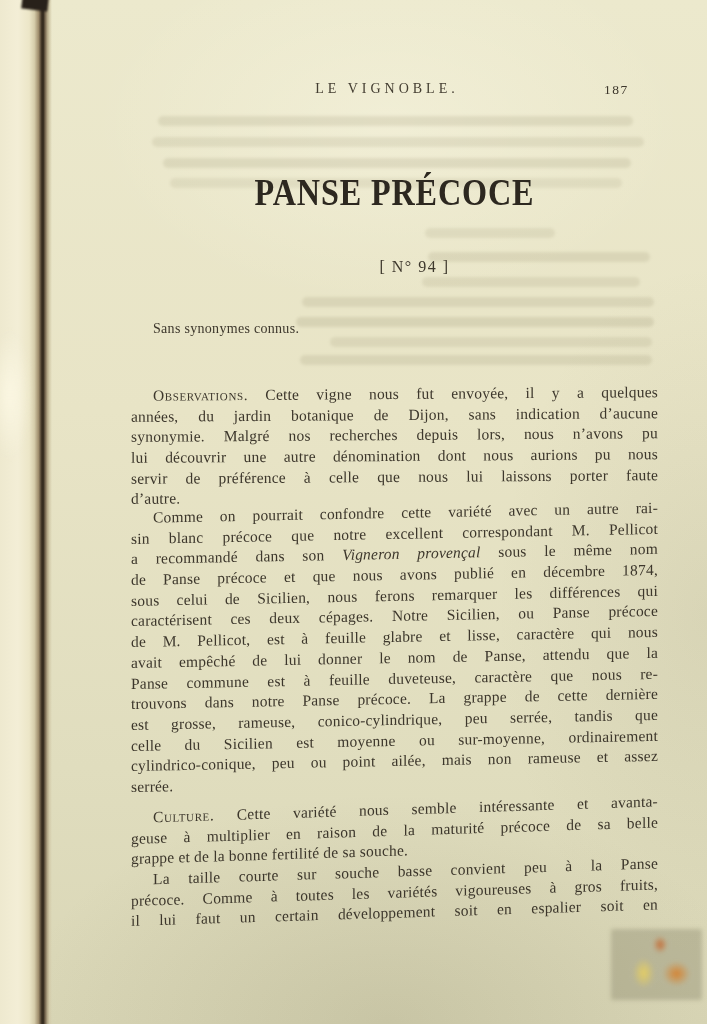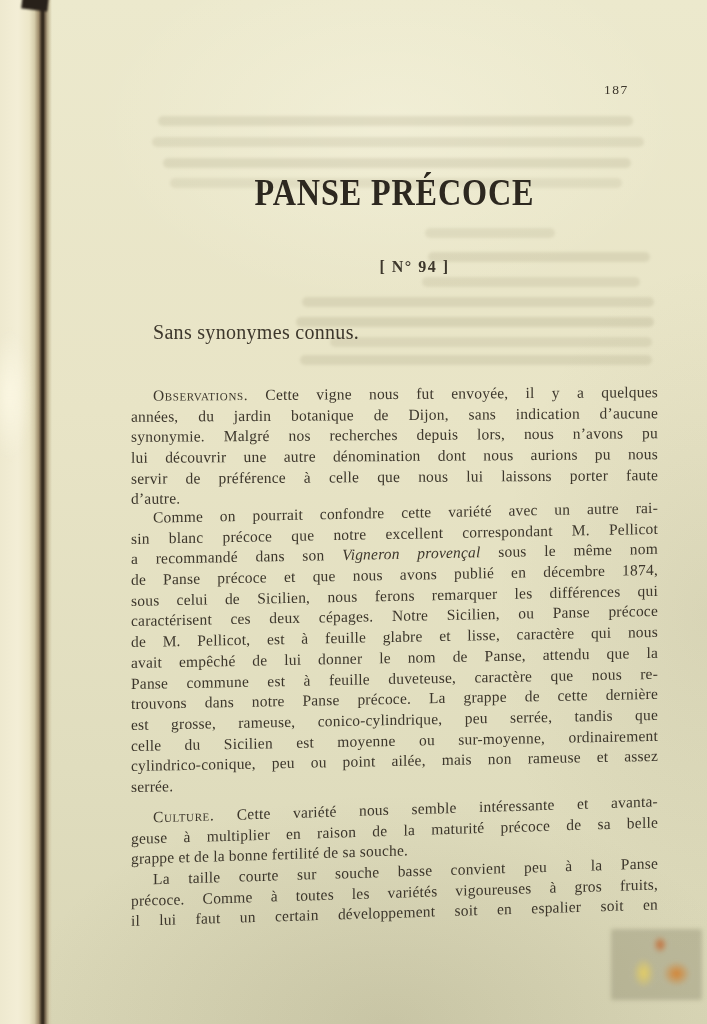--- a/index.html
+++ b/index.html
@@ -57,24 +57,24 @@
   .page-number{
     position:absolute;left:604px;top:82px;font-size:13.5px;letter-spacing:1.5px;color:#3d372c;
   }
   .entry-title{
     position:absolute;left:131px;top:171px;width:527px;text-align:center;
     font-size:37px;font-weight:bold;color:#2d2820;letter-spacing:1px;
     transform:scaleX(0.87);
   }
   .entry-number{
     position:absolute;left:151px;top:258px;width:527px;text-align:center;
-    font-size:16px;letter-spacing:1.5px;color:#3d372c;font-weight:bold;
+    font-size:16px;letter-spacing:1.5px;color:#3d372c;
   }
   .synonyms{
-    position:absolute;left:153px;top:321px;font-size:20px;color:#3d372c;letter-spacing:0.3px;
+    position:absolute;left:153px;top:321px;font-size:14px;color:#3d372c;letter-spacing:0.3px;
   }
   
   .ghost{
     position:absolute;height:10px;border-radius:5px;
     background:#8f8866;opacity:0.17;filter:blur(1.4px);
   }
   .bleed-image{
     position:absolute;left:611px;top:929px;width:91px;height:71px;border-radius:2px;
     background:
       radial-gradient(ellipse 15px 21px at 36% 62%, rgba(230,206,96,0.95), rgba(230,206,96,0) 72%),
@@ -91,20 +91,21 @@
 <body>
 
 <div class="screen">
 
   <div class="page-light"></div>
 
   <div class="book-edge"></div>
   <div class="edge-highlight"></div>
   <div class="edge-top-dark"></div>
 
+  <div class="running-title">LE VIGNOBLE.</div>
   <div class="page-number">187</div>
 
   <div class="ghost" style="left:158px;top:116px;width:475px;"></div>
   <div class="ghost" style="left:152px;top:137px;width:492px;opacity:0.15;"></div>
   <div class="ghost" style="left:163px;top:158px;width:468px;"></div>
   <div class="ghost" style="left:170px;top:178px;width:452px;opacity:0.13;"></div>
 
   <div class="entry-title">PANSE PRÉCOCE</div>
   <div class="entry-number">[ N° 94 ]</div>
 

